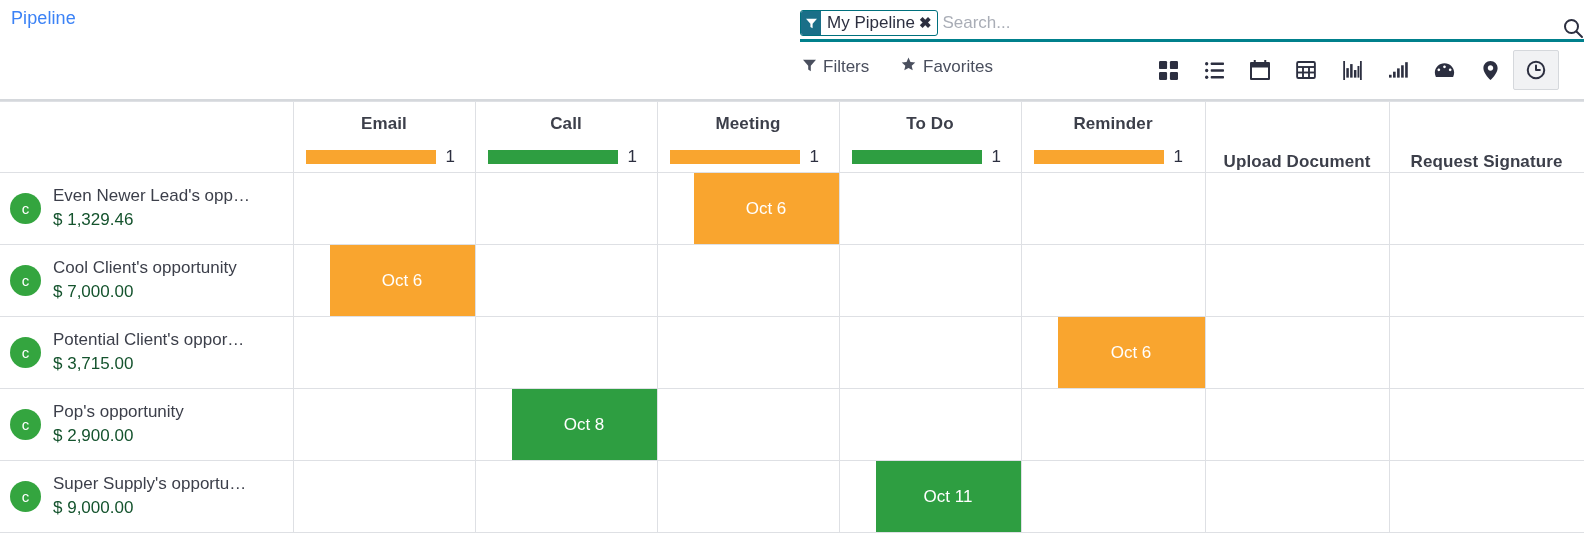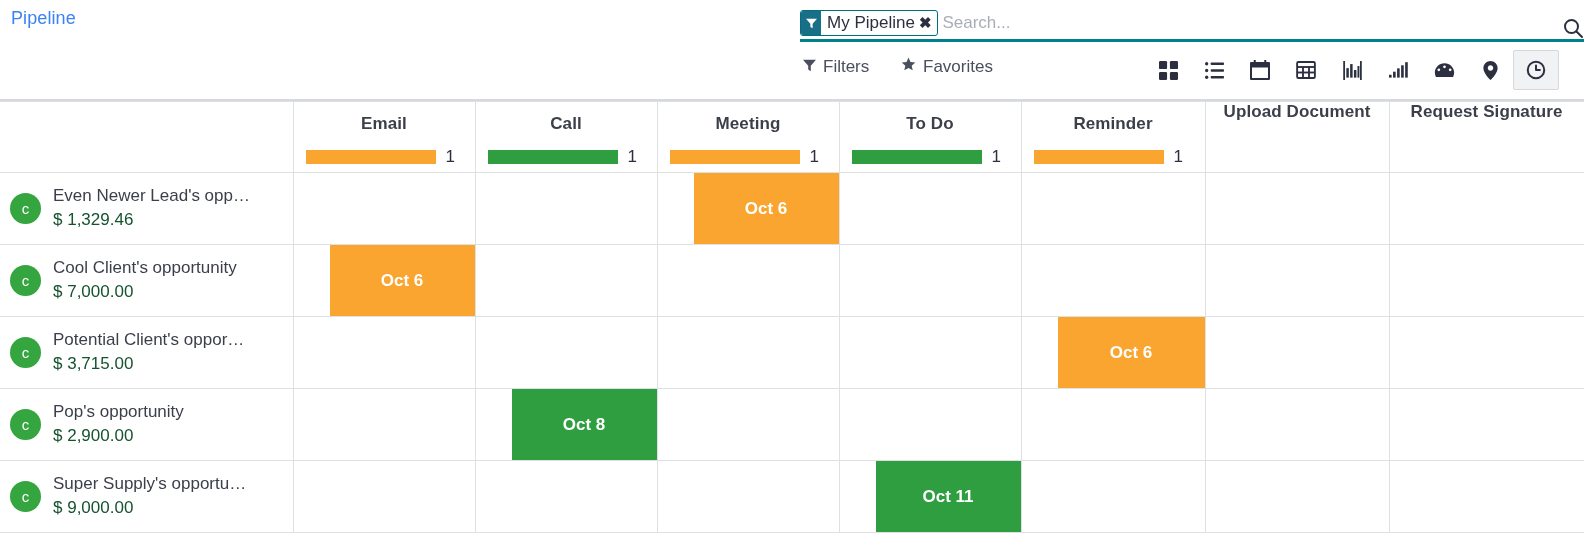--- a/index.html
+++ b/index.html
@@ -189,21 +189,21 @@
   }
   thead th.col-name { border-left: none; }
 
   .th-inner {
     padding: 12px 12px 0 12px;
     height: 100%;
     display: flex;
     flex-direction: column;
     justify-content: flex-start;
   }
-  .th-inner.centered { justify-content: flex-start; padding-top: 0; }
+  .th-inner.centered { justify-content: flex-end; padding-top: 11px; }
 
   .th-title {
     font-size: 17px;
     font-weight: bold;
     color: #3c3f4a;
     white-space: nowrap;
     letter-spacing: 0.1px;
   }
 
   .th-progress {
@@ -270,21 +270,21 @@
     margin-top: 1px;
   }
 
   .activity-cell {
     height: 100%;
     display: flex;
     align-items: center;
     justify-content: center;
     color: #ffffff;
     font-size: 17px;
-    font-weight: bold;
+    font-weight: normal;
     cursor: pointer;
     margin-left: 36px;
   }
   .activity-cell.orange { background: #f9a52f; }
   .activity-cell.green  { background: #2e9e41; }
   .activity-cell.empty  { background: transparent; cursor: default; }
 </style>
 </head>
 <body>
 

